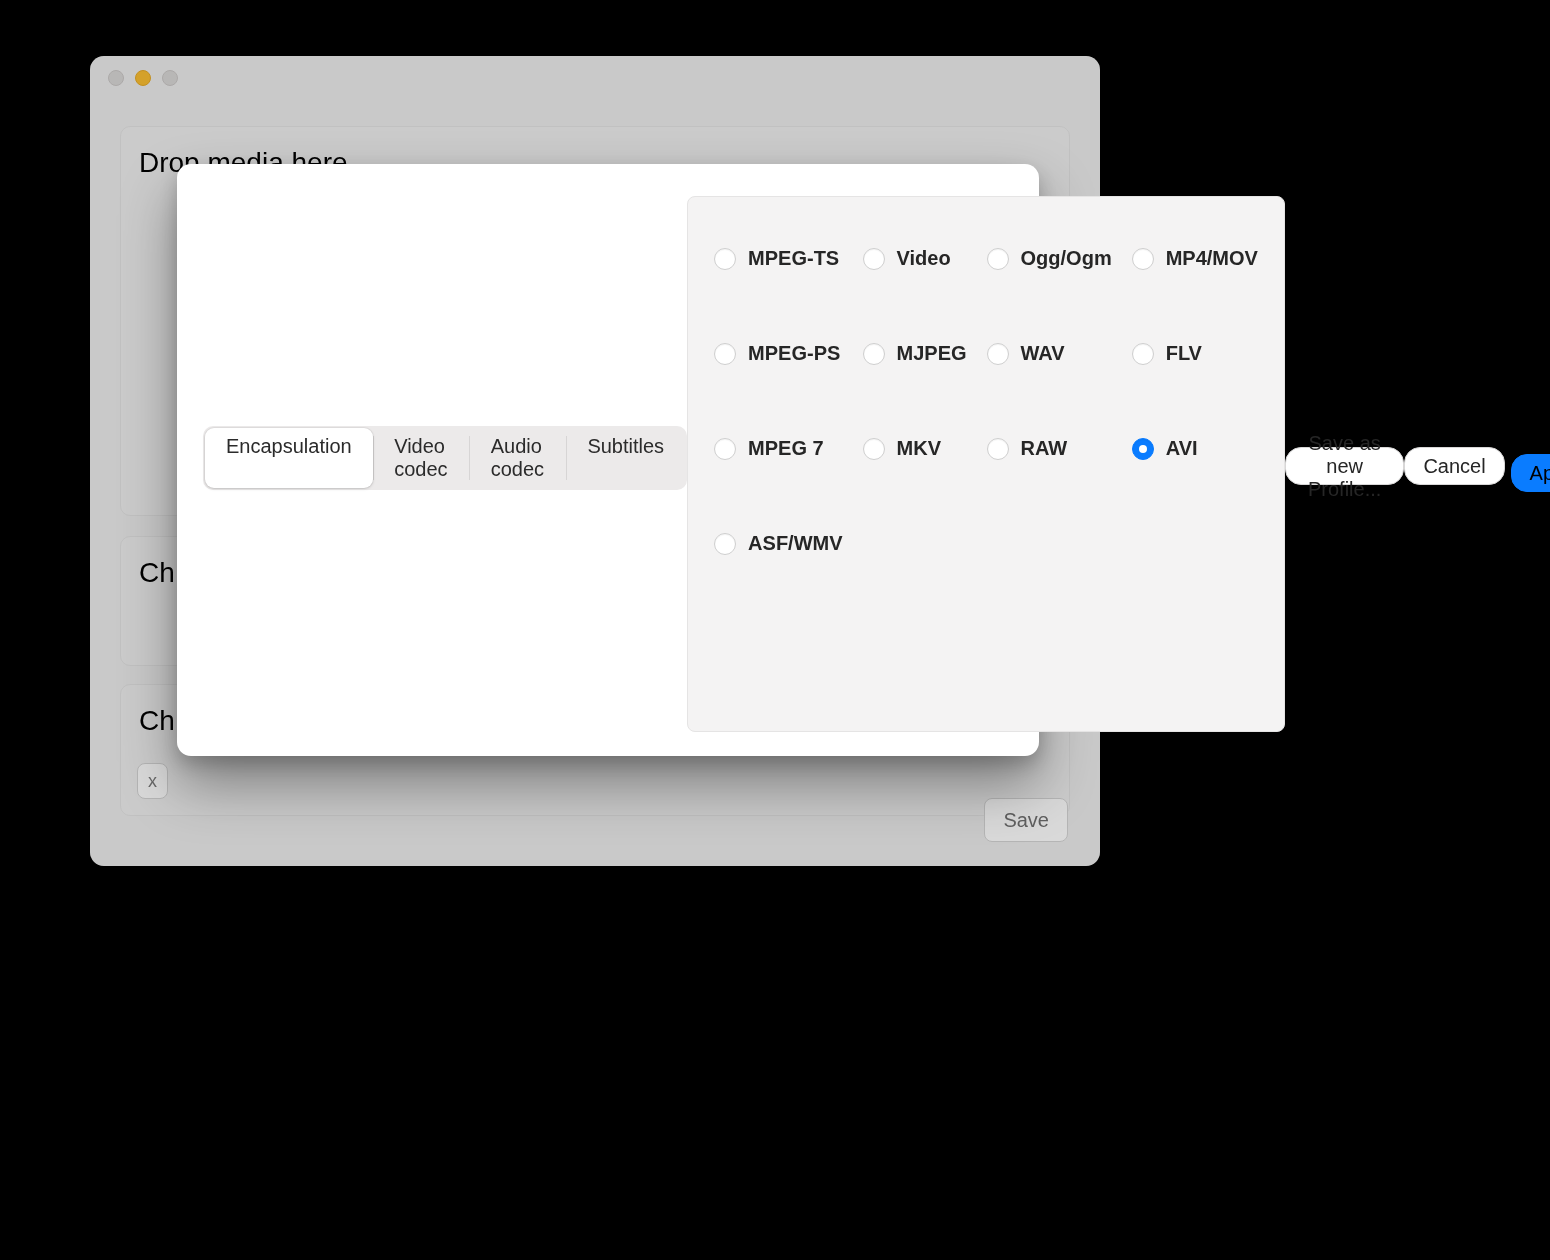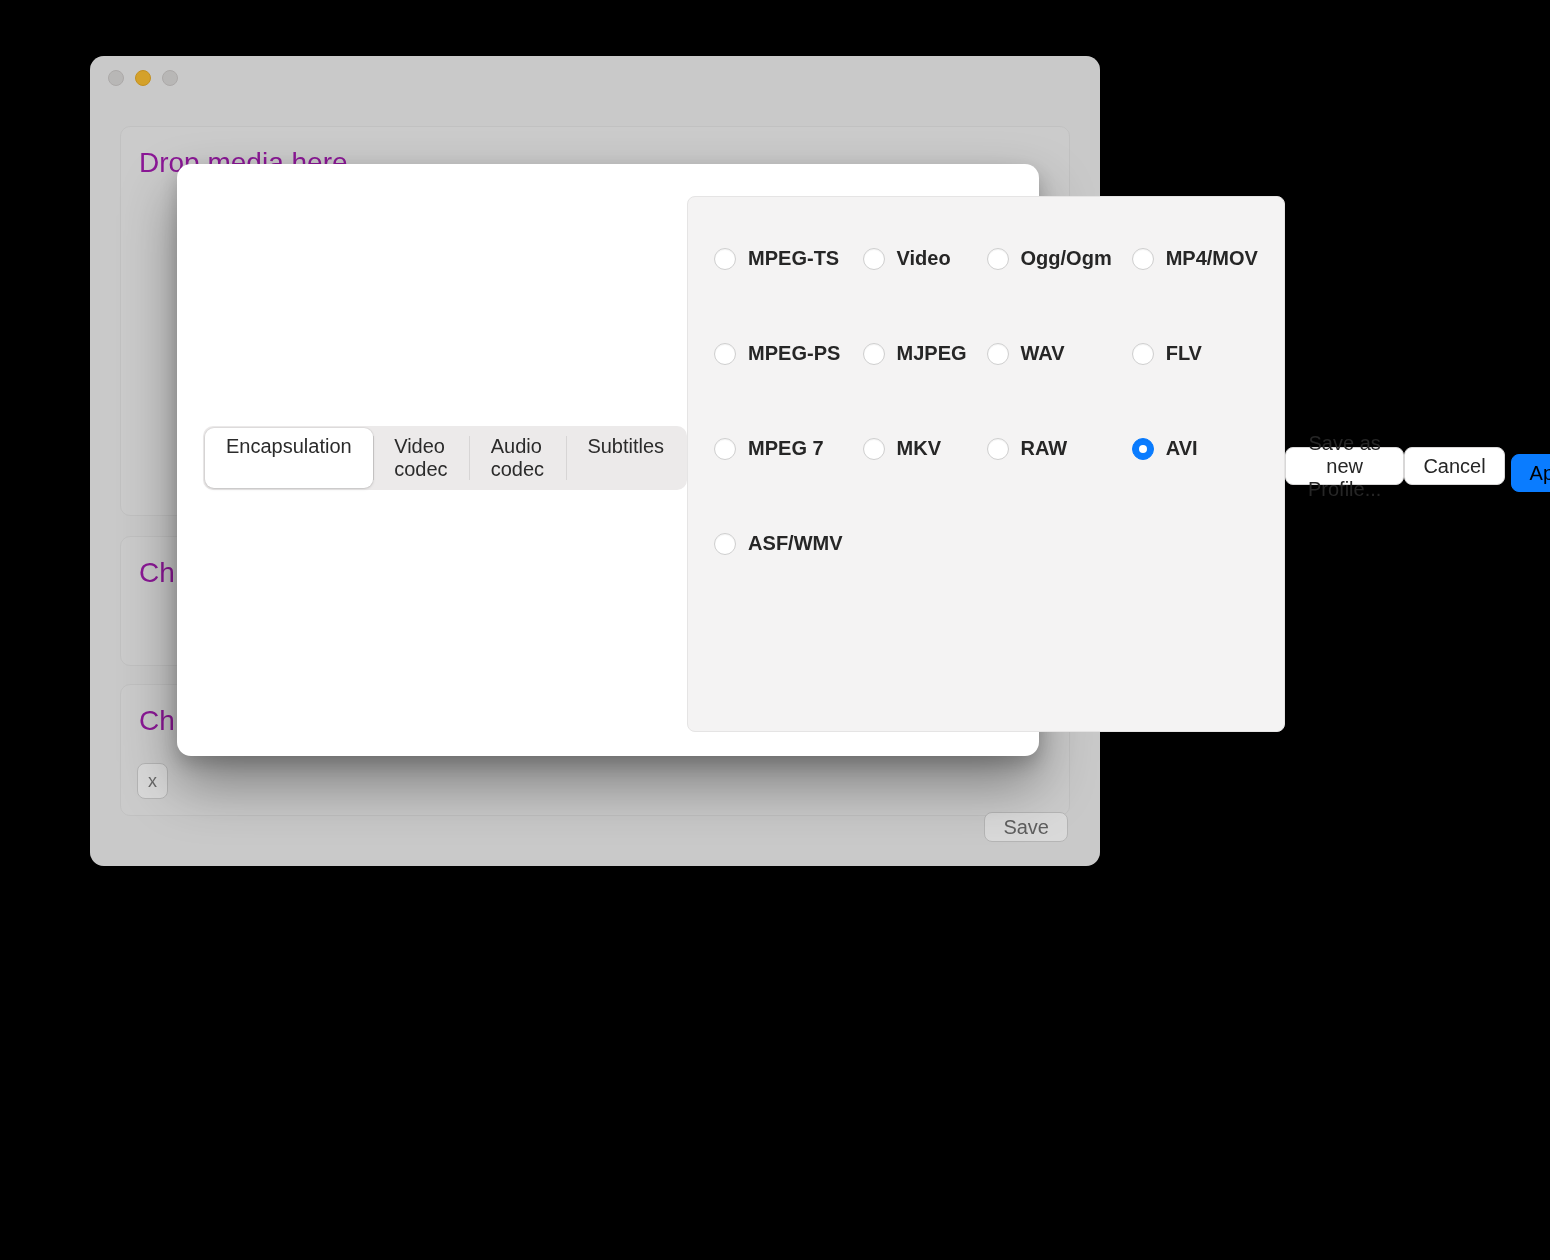--- a/index.html
+++ b/index.html
@@ -51,32 +51,32 @@
     left: 30px; right: 30px;
     background: #ededed;
     border: 1px solid #e1e1e1;
     border-radius: 10px;
   }
   .bg1 { top: 70px;  height: 390px; }
   .bg2 { top: 480px; height: 130px; }
   .bg3 { top: 628px; height: 132px; }
   .bg-label {
     position: absolute; left: 18px; top: 20px;
-    font-size: 28px; color: #a21caf; font-weight: 400;
+    font-size: 28px; color: #000000; font-weight: 400;
   }
   .pill {
     position: absolute;
     height: 36px; padding: 0 10px;
     display: flex; align-items: center;
     background: #fdfdfd; border: 1px solid #d3d3d3;
     border-radius: 8px; color: #7a7a7a; font-size: 18px;
   }
   .save-btn {
     position: absolute; right: 32px; bottom: 24px;
-    height: 30px; padding: 0 18px;
+    height: 44px; padding: 0 18px;
     background: #fdfdfd; border: 1px solid #d3d3d3;
     border-radius: 8px; font-size: 20px; color: #6f6f6f;
   }
 
   
   .sheet {
     position: absolute;
     left: 177px; top: 164px;
     width: 862px; height: 592px;
     background: #fff;
@@ -149,21 +149,21 @@
   .radio-label { font-size: 20px; color: #262626; }
 
   .btn-row {
     display: flex; align-items: center;
     margin-top: 16px;
   }
   .btn {
     height: 38px;
     padding: 0 18px;
     font-size: 20px;
-    border-radius: 8px;
+    border-radius: 16px;
     background: #fff;
     border: 1px solid #d8d7d7;
     color: #262626;
     cursor: default;
     display: inline-flex; align-items: center;
   }
   .btn.primary {
     background: #0a7cff;
     border-color: #0a7cff;
     color: #000000;

